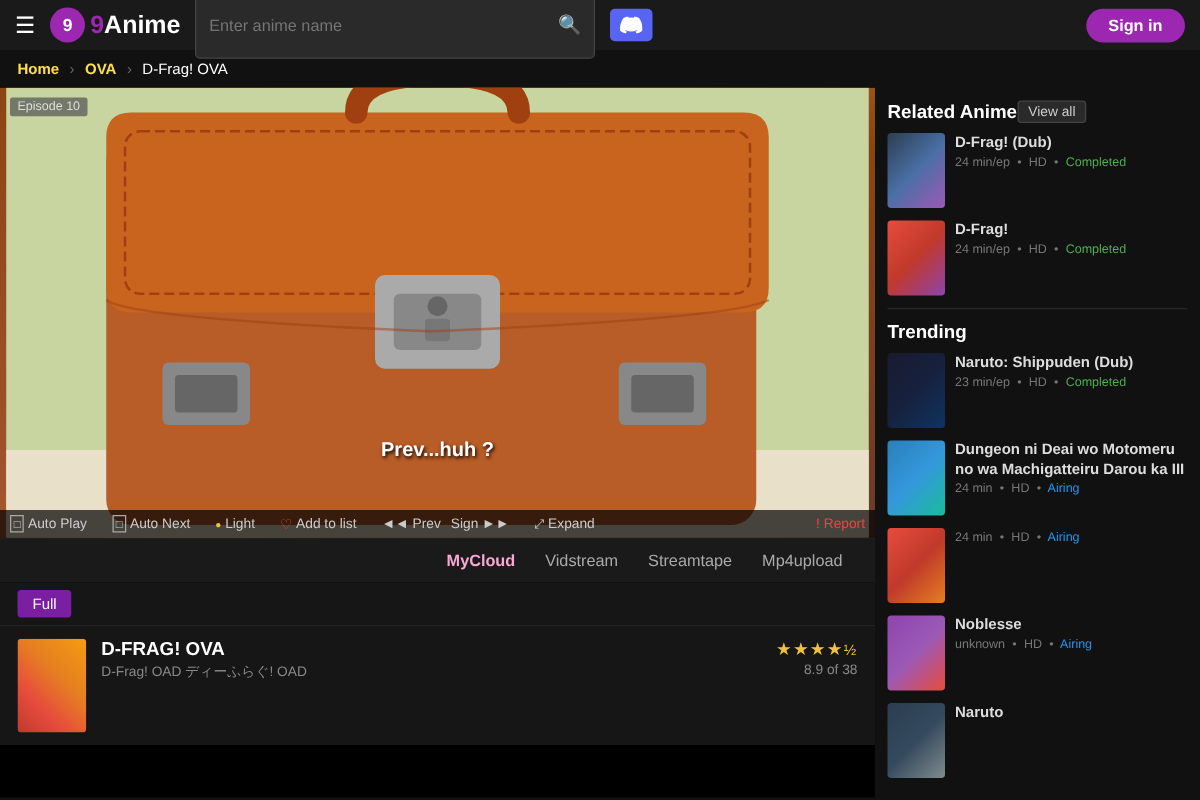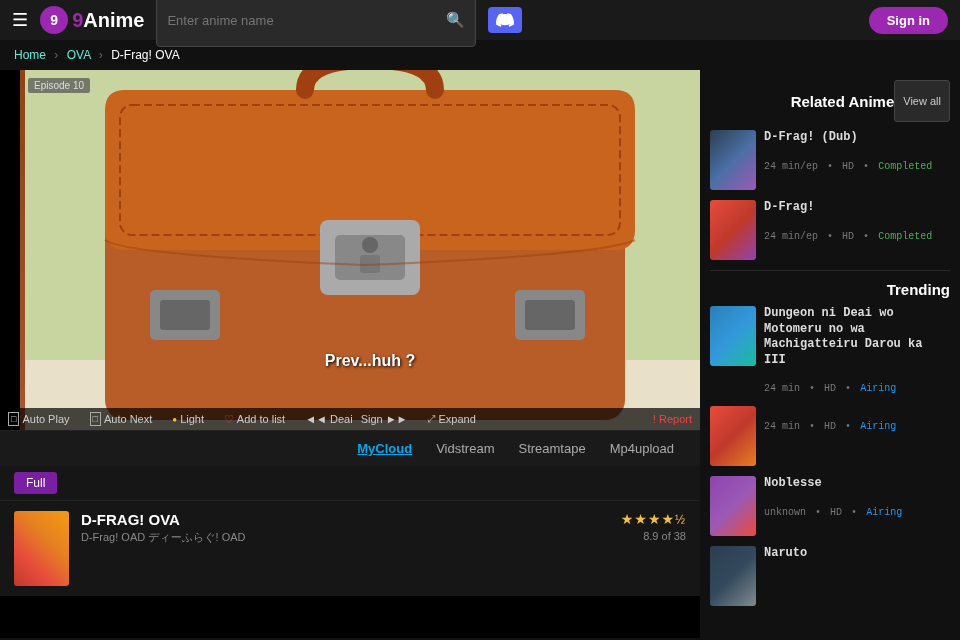--- a/index.html
+++ b/index.html
@@ -99,21 +99,21 @@
       font-weight: bold;
     }
 
     
     .breadcrumb {
       background: #111;
       padding: 8px 14px;
       font-size: 12px;
       color: #aaa;
     }
-    .breadcrumb a { color: #5eead4; text-decoration: none; }
+    .breadcrumb a { color: #fde047; text-decoration: none; font-weight: bold; }
     .breadcrumb .sep { margin: 0 5px; color: #666; }
     .breadcrumb .current { color: #fff; }
 
     
     .main-layout {
       display: flex;
       height: calc(640px - 40px - 32px);
     }
 
     
@@ -132,21 +132,20 @@
       overflow: hidden;
     }
     .video-bg {
       width: 100%;
       height: 100%;
       background: linear-gradient(135deg, #8B4513 0%, #A0522D 30%, #CD853F 50%, #8B4513 70%, #6B3A2A 100%);
       position: relative;
       display: flex;
       align-items: center;
       justify-content: center;
-      margin-left: 20px;
     }
     .episode-badge {
       position: absolute;
       top: 8px;
       left: 8px;
       background: rgba(80,80,80,0.7);
       color: #ddd;
       font-size: 10px;
       padding: 2px 6px;
       border-radius: 2px;
@@ -200,23 +199,22 @@
       border-top: 1px solid #222;
     }
     .stream-spacer { flex: 1; }
     .stream-tab {
       padding: 4px 12px;
       color: #aaa;
       cursor: pointer;
       font-size: 13px;
     }
     .stream-tab.active {
-      color: #0ea5e9;
-      font-weight: bold;
-      text-decoration: underline;
+      color: #f9a8d4;
+      font-weight: bold;
     }
 
     
     .full-row {
       background: #161616;
       padding: 6px 14px;
       display: flex;
       align-items: center;
     }
     .full-btn {
@@ -286,33 +284,33 @@
     .right-sidebar {
       width: 260px;
       background: #111;
       overflow-y: auto;
       padding: 10px;
       flex-shrink: 0;
     }
     .section-header {
       display: flex;
       align-items: center;
-      justify-content: flex-end;
+      justify-content: flex-start;
       margin-bottom: 8px;
     }
     .section-title {
       color: #fff;
       font-size: 15px;
       font-weight: bold;
     }
     .view-all-btn {
       background: #2a2a2a;
       color: #ccc;
       border: 1px solid #444;
-      padding: 14px 8px;
+      padding: 2px 8px;
       border-radius: 3px;
       font-size: 11px;
       cursor: pointer;
     }
     .anime-card {
       display: flex;
       align-items: flex-start;
       gap: 8px;
       margin-bottom: 10px;
     }
@@ -325,31 +323,31 @@
     }
     .thumb-1 { background: linear-gradient(135deg, #2c3e50, #4a6fa5, #9b59b6); }
     .thumb-2 { background: linear-gradient(135deg, #e74c3c, #c0392b, #8e44ad); }
     .thumb-3 { background: linear-gradient(135deg, #1a1a2e, #16213e, #0f3460); }
     .thumb-4 { background: linear-gradient(135deg, #2980b9, #3498db, #1abc9c); }
     .thumb-5 { background: linear-gradient(135deg, #e74c3c, #c0392b, #e67e22); }
     .thumb-6 { background: linear-gradient(135deg, #27ae60, #2ecc71, #1abc9c); }
     .thumb-7 { background: linear-gradient(135deg, #8e44ad, #9b59b6, #e74c3c); }
     .thumb-8 { background: linear-gradient(135deg, #2c3e50, #34495e, #7f8c8d); }
 
-    .anime-card-info { flex: 1; font-family: Liberation Mono, monospace; }
+    .anime-card-info { flex: 1; }
     .anime-card-title {
       color: #ddd;
       font-size: 12px;
       font-weight: bold;
       line-height: 1.3;
     }
     .anime-card-meta {
       color: #777;
       font-size: 10px;
-      margin-top: 13px;
+      margin-top: 0;
       line-height: 1.5;
     }
     .dot-sep { margin: 0 3px; }
     .status-completed { color: #4caf50; }
     .status-airing { color: #2196f3; }
     .divider {
       border: none;
       border-top: 1px solid #2a2a2a;
       margin: 10px 0;
     }
@@ -453,21 +451,21 @@
           <span class="light-dot">●</span>
           <span>Light</span>
         </div>
         <span class="ctrl-sep"></span>
         <div class="ctrl-item">
           <span class="heart-icon">♡</span>
           <span>Add to list</span>
         </div>
         <span class="ctrl-sep"></span>
         <div class="ctrl-item ctrl-prev">
-          <span>◄◄ Deai</span>
+          <span>◄◄ Prev</span>
         </div>
         <div class="ctrl-item ctrl-next">
           <span>Sign ►►</span>
         </div>
         <span class="ctrl-sep"></span>
         <div class="ctrl-item">
           <span style="font-size:10px;">⤢</span>
           <span>Expand</span>
         </div>
         <div class="ctrl-spacer"></div>
@@ -539,20 +537,33 @@
         </div>
       </div>
     </div>
 
     <hr class="divider">
 
     <div class="section-header">
       <span class="section-title">Trending</span>
     </div>
 
+    <div class="anime-card">
+      <div class="anime-card-thumb thumb-3"></div>
+      <div class="anime-card-info">
+        <div class="anime-card-title">Naruto: Shippuden (Dub)</div>
+        <div class="anime-card-meta">
+          <span>23 min/ep</span>
+          <span class="dot-sep">•</span>
+          <span>HD</span>
+          <span class="dot-sep">•</span>
+          <span class="status-completed">Completed</span>
+        </div>
+      </div>
+    </div>
 
     <div class="anime-card">
       <div class="anime-card-thumb thumb-4"></div>
       <div class="anime-card-info">
         <div class="anime-card-title">Dungeon ni Deai wo Motomeru no wa Machigatteiru Darou ka III</div>
         <div class="anime-card-meta">
           <span>24 min</span>
           <span class="dot-sep">•</span>
           <span>HD</span>
           <span class="dot-sep">•</span>

